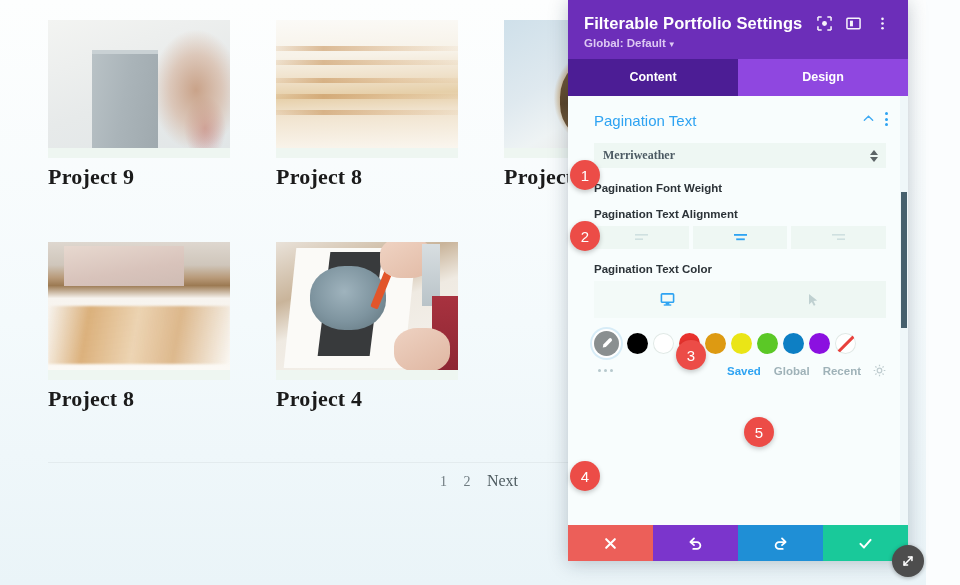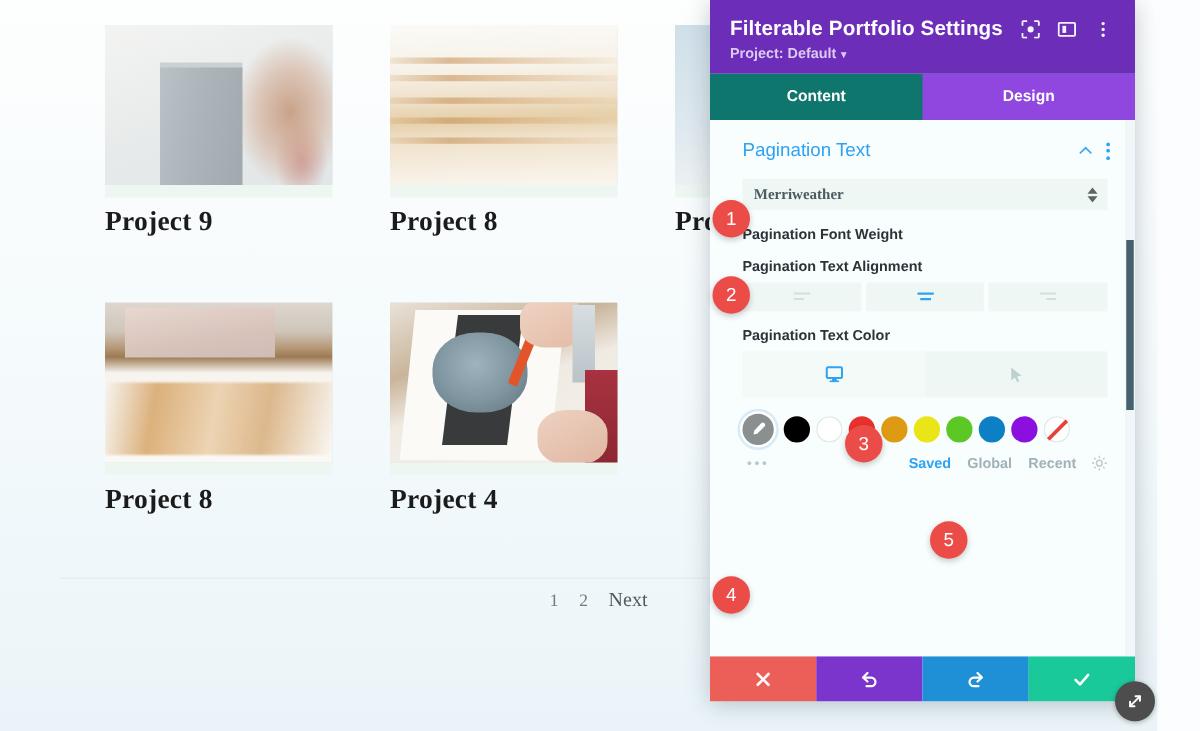--- a/index.html
+++ b/index.html
@@ -25,21 +25,21 @@
     position: absolute; left: 926px; top: 0;
     width: 34px; height: 585px;
     background: #fbfdfe;
   }
 
   .portfolio-grid {
     position: absolute;
     left: 48px; top: 20px;
     width: 860px;
   }
-  .proj-item { position: absolute; margin-left: 36px; }
+  .proj-item { position: absolute; }
   .proj-thumb-wrap { position: relative; }
   .proj-shadow {
     position: absolute; left: 0; top: 8px;
     width: 182px; height: 130px;
     background: #eef6f1;
   }
   .proj-thumb {
     position: relative;
     width: 182px; height: 128px;
     overflow: hidden;
@@ -192,21 +192,21 @@
   }
   .hdr-icons { display: flex; align-items: center; gap: 14px; padding-right: 2px; }
   .hdr-icon { width: 15px; height: 15px; opacity: .95; display: block; }
   #preset {
     color: #ddc9f3; font-size: 11.5px; font-weight: 700;
     margin-top: 4px;
   }
   #preset .caret { font-size: 8px; margin-left: 2px; }
 
   #tabs {
-    display: flex; background: #0f766e; flex: 0 0 auto;
+    display: flex; background: #4c1d95; flex: 0 0 auto;
   }
   .tab {
     flex: 1 1 0; text-align: center;
     padding: 11px 0 12px 0;
     color: #fff; font-size: 12.5px; font-weight: 700;
     cursor: pointer;
   }
   .tab.active { background: #8f47e0; }
 
   #panel-body {
@@ -220,21 +220,21 @@
     background: #eff7f9;
   }
   #scroll-thumb {
     position: absolute; right: 1px; top: 96px; width: 6px; height: 136px;
     background: #46606d; border-radius: 0;
   }
 
   .section-title {
     color: #2ea3f2; font-size: 15px; font-weight: 400;
     padding: 16px 18px 0 26px;
-    display: flex; align-items: center;
+    display: flex; align-items: flex-start;
   }
   .section-title .lbl { flex: 1 1 auto; }
   .chev { width: 13px; height: 13px; margin-right: 10px; opacity: .9; }
   .dots-v { width: 3px; display: flex; flex-direction: column; gap: 2.5px; margin-right: 2px; }
   .dots-v i { display: block; width: 3px; height: 3px; border-radius: 50%; background: #2ea3f2; }
 
   .field { padding: 0 22px 0 26px; margin-top: 14px; }
   .field-label {
     font-size: 11.5px; font-weight: 700; color: #2c3338;
     margin-bottom: 6px;
@@ -446,21 +446,21 @@
             <rect x="4.2" y="5" width="3.2" height="6" fill="#fff"></rect>
           </svg>
           <svg class="hdr-icon" viewBox="0 0 16 16">
             <circle cx="8" cy="3" r="1.4" fill="#fff"></circle>
               <circle cx="8" cy="8" r="1.4" fill="#fff"></circle>
               <circle cx="8" cy="13" r="1.4" fill="#fff"></circle>
           </svg>
         </div>
       </div>
       <div id="preset">
-        <span>Project: Default</span><span class="caret">▼</span>
+        <span>Global: Default</span><span class="caret">▼</span>
       </div>
     </div>
 
     <div id="tabs">
       <div class="tab">Content</div>
       <div class="tab active">Design</div>
     </div>
 
     <div id="panel-body">
       <div id="scroll-track">

